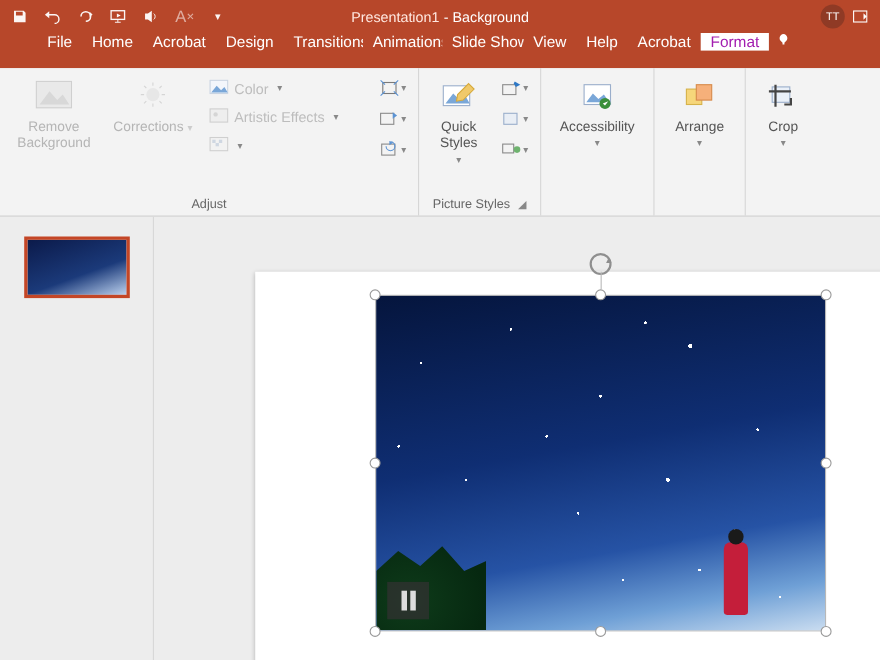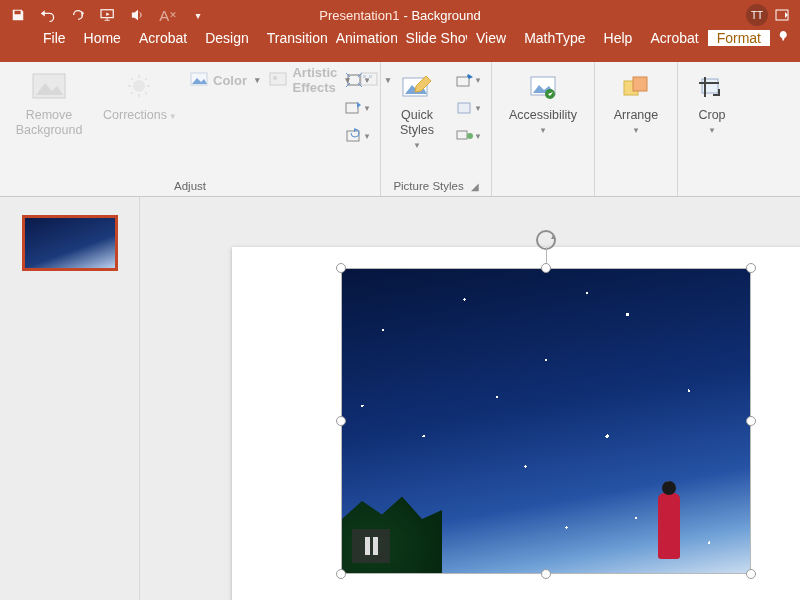--- a/index.html
+++ b/index.html
@@ -11,37 +11,37 @@
   .qat .icon { width: 16px; height: 16px; display: flex; align-items: center; justify-content: center; font-size: 14px; opacity: 0.95; }
   .title-center { position: absolute; left: 50%; transform: translateX(-50%); display: flex; gap: 4px; font-size: 13px; }
   .title-center .pname { color: #ffe8e0; }
   .titlebar-right { position: absolute; right: 10px; display: flex; align-items: center; gap: 6px; }
   .avatar { width: 22px; height: 22px; border-radius: 50%; background: #8f3a25; display: flex; align-items: center; justify-content: center; font-size: 10px; color: #fff; }
   .winbtn { width: 16px; height: 16px; color: #fff; font-size: 14px; display:flex; align-items:center; justify-content:center; }
 
   
   .ribbon-tabs { height: 32px; background: #b7472a; display: flex; align-items: flex-start; color: #fff; font-size: 14px; padding-left: 33px; }
   .tab { padding: 0 9px; display: flex; align-items: center; cursor: pointer; border-right: 0; white-space: nowrap; }
-  .tab.active { background: #fff; color: #a16207; }
+  .tab.active { background: #fff; color: #a21caf; }
   .tab:first-child { padding-left: 10px; }
   .tab.icon-only { padding: 0 8px; }
 
   
   .ribbon { height: 135px; background: #f3f3f3; display: flex; border-bottom: 1px solid #c8c8c8; }
   .group { display: flex; flex-direction: column; padding: 4px 6px 2px 6px; border-right: 1px solid #d6d6d6; }
   .group-body { flex: 1; display: flex; align-items: flex-start; gap: 4px; }
   .group-label { text-align: center; font-size: 11.5px; color: #666; padding: 3px 0 2px 0; }
   .bigbtn { display: flex; flex-direction: column; align-items: center; justify-content: flex-start; width: 70px; padding-top: 4px; gap: 2px; font-size: 12.5px; color: #555; cursor: pointer; }
   .bigbtn.disabled { color: #b5b5b5; }
   .bigbtn .bicon { width: 36px; height: 36px; display:flex; align-items:center; justify-content:center; }
   .bigbtn .blabel { text-align: center; line-height: 1.2; }
   .caret { font-size: 9px; color: #888; }
   .bigbtn.disabled .caret { color: #ccc; }
 
-  .smallstack { display: flex; flex-direction: row; gap: 2px; padding-top: 2px; font-weight: bold; }
+  .smallstack { display: flex; flex-direction: column; gap: 2px; padding-top: 2px; }
   .smallbtn { display: flex; align-items: center; gap: 5px; font-size: 13px; color: #666; height: 24px; padding: 0 4px; cursor: pointer; }
   .smallbtn.disabled { color: #bdbdbd; }
   .smallbtn .sicon { width: 18px; height: 18px; display:flex; align-items:center; justify-content:center; }
 
   .ministack { display:flex; flex-direction:column; gap:4px; padding-top:2px; }
   .minibtn { width: 34px; height: 24px; display:flex; align-items:center; justify-content:center; font-size:14px; color:#666; cursor:pointer; }
 
   
   .workarea { position: absolute; top: 197px; bottom: 0; left: 0; right: 0; display: flex; }
   .thumbpane { width: 140px; background: #ededed; border-right: 1px solid #d8d8d8; padding: 18px 10px; }
@@ -144,21 +144,20 @@
 
 <div class="ribbon-tabs">
   <div class="tab">File</div>
   <div class="tab">Home</div>
   <div class="tab">Acrobat</div>
   <div class="tab">Design</div>
   <div class="tab" style="max-width:72px; overflow:hidden;">Transitions</div>
   <div class="tab" style="max-width:72px; overflow:hidden;">Animations</div>
   <div class="tab" style="max-width:74px; overflow:hidden;">Slide Show</div>
   <div class="tab">View</div>
-  <div class="tab">MathType</div>
   <div class="tab">Help</div>
   <div class="tab">Acrobat</div>
   <div class="tab active">Format</div>
   <div class="tab icon-only">
     <svg width="14" height="14" viewBox="0 0 16 16">
         <path fill="#fff" d="M6 1C4 1 2 3 2 5c0 1 0 2 1 3l2 2v2h2v-2l2-2c1-1 1-2 1-3 0-2-2-4-4-4z"></path>
       </svg>
   </div>
 </div>
 

